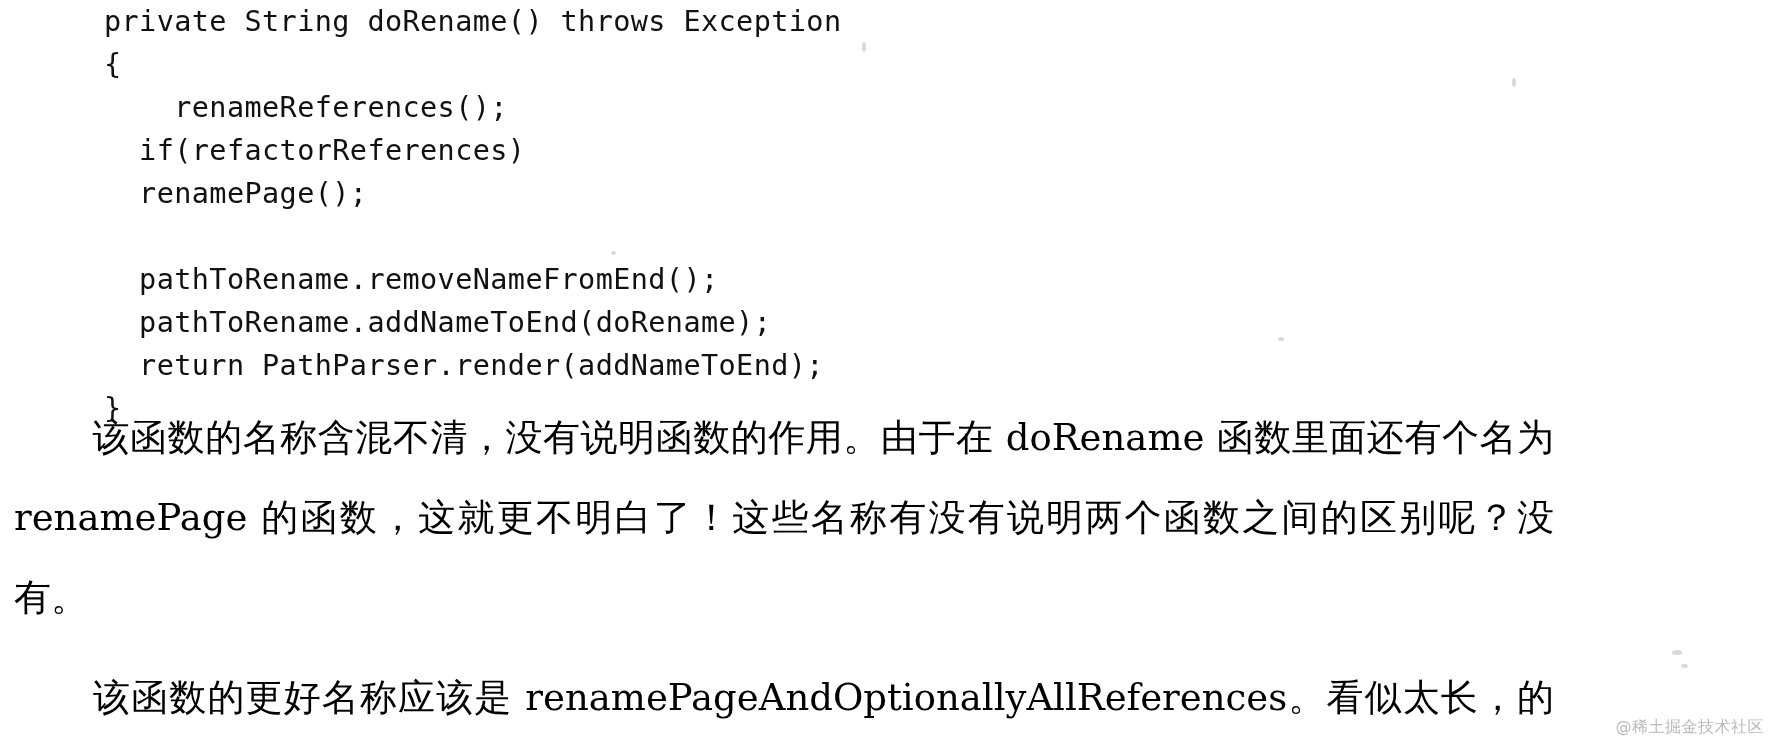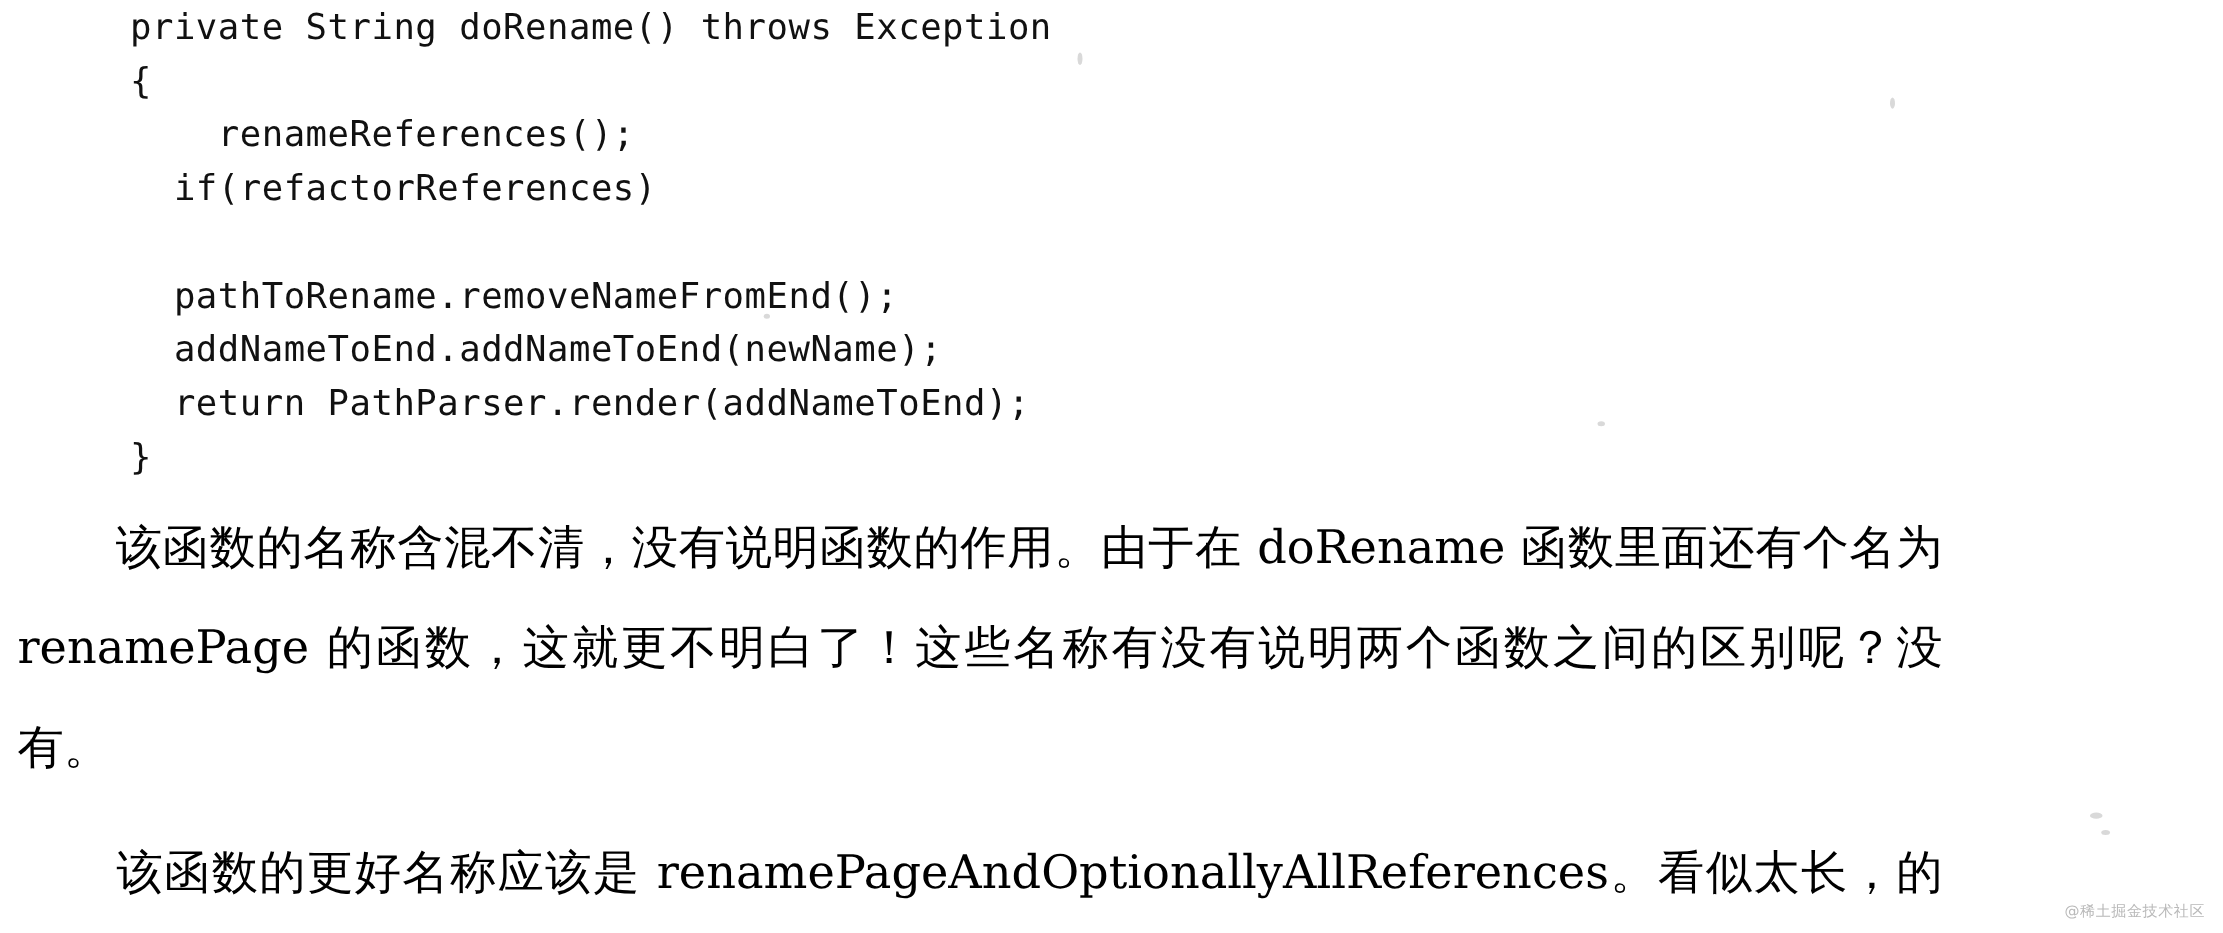--- a/index.html
+++ b/index.html
@@ -67,21 +67,21 @@
   .para-2 {
     margin-top: 20px;
   }
 
   
   .watermark {
     position: absolute;
     right: 14px;
     bottom: 8px;
     font-family: "DejaVu Sans", sans-serif;
-    font-size: 12px;
+    font-size: 16px;
     color: #b9b9b9;
     letter-spacing: 0.5px;
     user-select: none;
   }
 
   
   .speck {
     position: absolute;
     background: #d9d9d9;
     border-radius: 50%;
@@ -97,23 +97,24 @@
   <div class="speck" style="left:611px;top:251px;width:5px;height:4px;"></div>
   <div class="speck" style="left:1278px;top:337px;width:6px;height:4px;"></div>
   <div class="speck" style="left:1672px;top:650px;width:10px;height:5px;"></div>
   <div class="speck" style="left:1681px;top:664px;width:7px;height:4px;"></div>
 
   <div class="code-block">
     <div class="code-line">private String doRename() throws Exception</div>
     <div class="code-line">{</div>
     <div class="code-line">    renameReferences();</div>
     <div class="code-line">  if(refactorReferences)</div>
+    <div class="code-line">  renamePage();</div>
     <div class="code-line blank"></div>
     <div class="code-line">  pathToRename.removeNameFromEnd();</div>
-    <div class="code-line">  addNameToEnd.addNameToEnd(newName);</div>
+    <div class="code-line">  pathToRename.addNameToEnd(doRename);</div>
     <div class="code-line">  return PathParser.render(addNameToEnd);</div>
     <div class="code-line">}</div>
   </div>
 
   <div class="prose">
     <p class="para para-1"><span class="indent"></span><span>该函数的名称含混不清，没有说明函数的作用。由于在 doRename 函数里面还有个名为 renamePage 的函数，这就更不明白了！这些名称有没有说明两个函数之间的区别呢？没有。</span></p>
     <p class="para para-2"><span class="indent"></span><span>该函数的更好名称应该是 renamePageAndOptionallyAllReferences。看似太长，的确也很长，不过它只在模块中的一处被调用，所以其解释性的好处大过了长度的坏处。</span></p>
   </div>
 
   <div class="watermark">@稀土掘金技术社区</div>

